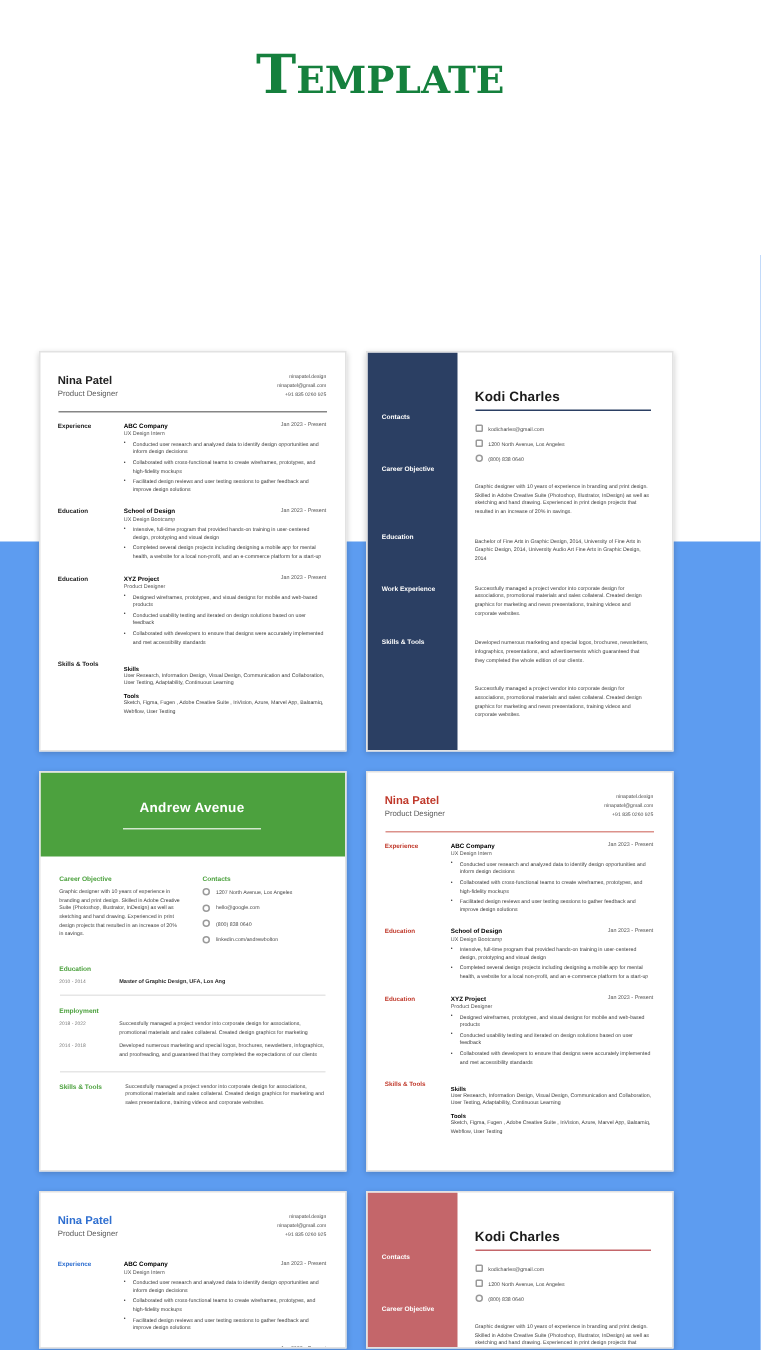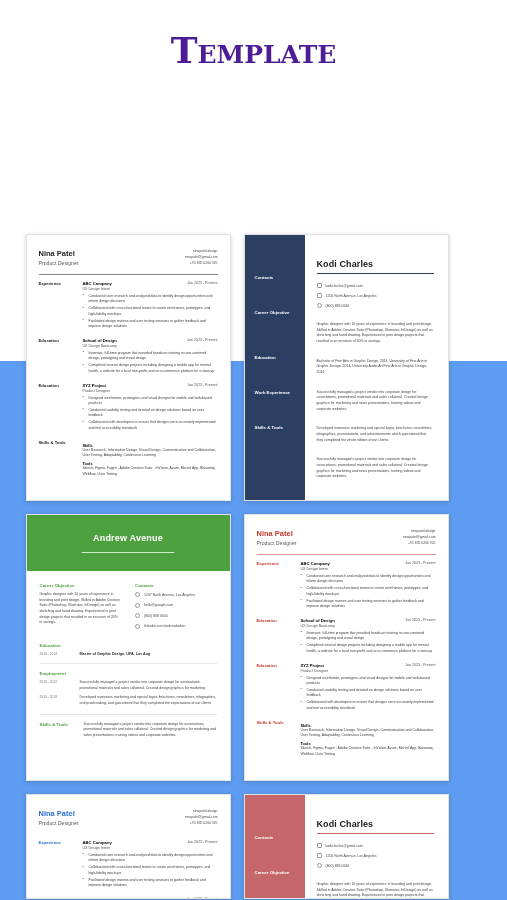--- a/index.html
+++ b/index.html
@@ -18,21 +18,21 @@
   
   #heading { position:absolute; left:0; top:0; width:507px; height:210px; text-align:center; z-index:5; }
   #heading-line1 {
     font-family:"Liberation Serif", serif;
     font-size:40px; letter-spacing:1px; color:#141414;
     font-variant: small-caps; font-weight:400;
     margin-top:68px; line-height:1;
   }
   #heading-line2 {
     font-family:"DejaVu Serif", serif;
-    font-size:36px; letter-spacing:0px; color:#4c1d95;
+    font-size:36px; letter-spacing:0px; color:#15803d;
     font-variant: small-caps; font-weight:700;
     margin-top:32px; line-height:1;
   }
 
   
   #template-grid {
     position:absolute; left:0; top:234px; width:458px;
     display:grid; grid-template-columns: 205px 205px;
     column-gap:13px; row-gap:13px;
     justify-content:center;

